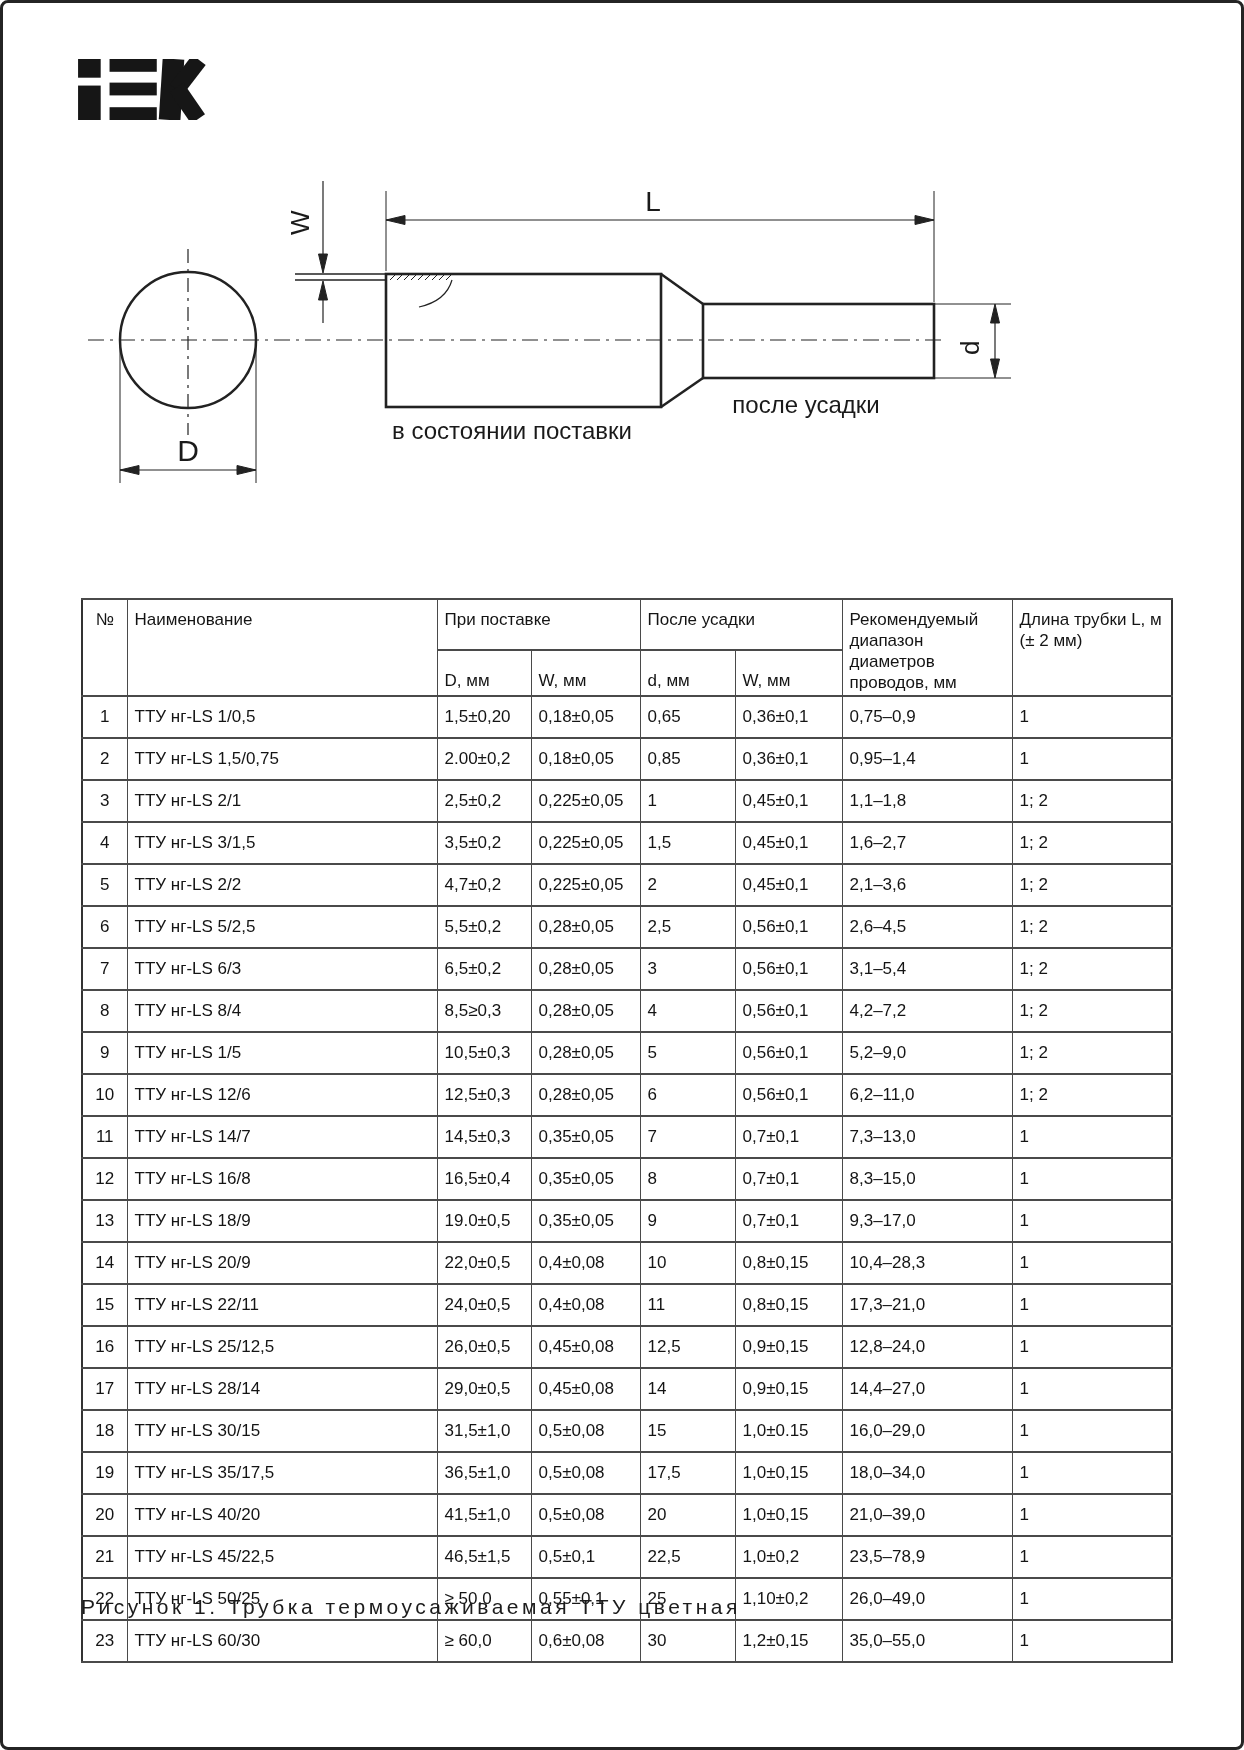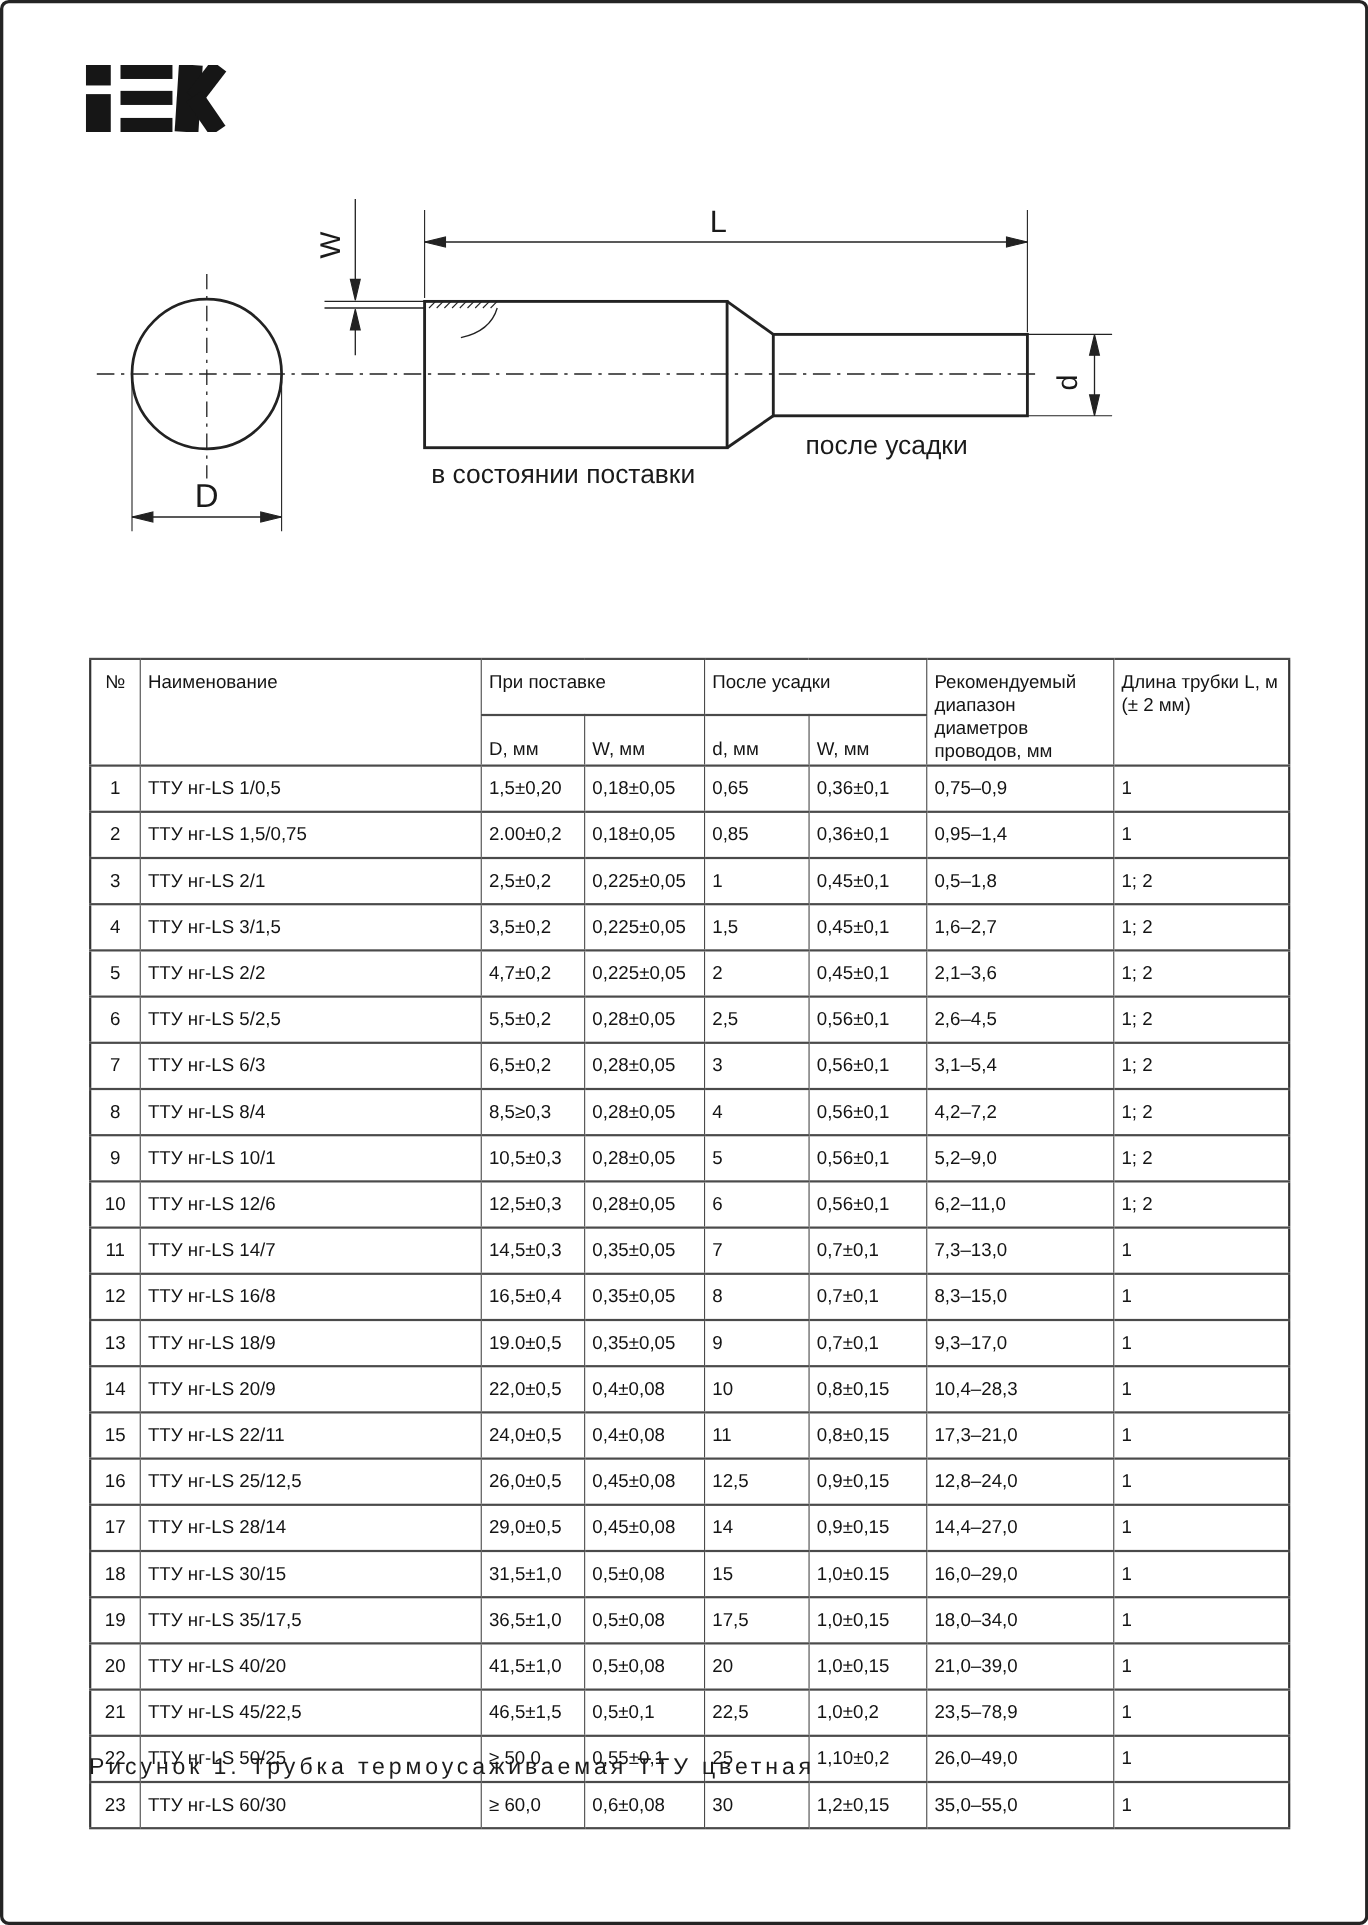--- a/index.html
+++ b/index.html
@@ -183,21 +183,21 @@
       <td>0,95–1,4</td>
       <td>1</td>
     </tr>
         <tr style="height:38px">
       <td class="c-num">3</td>
       <td>ТТУ нг-LS 2/1</td>
       <td>2,5±0,2</td>
       <td>0,225±0,05</td>
       <td>1</td>
       <td>0,45±0,1</td>
-      <td>0,5–1,8</td>
+      <td>1,1–1,8</td>
       <td>1; 2</td>
     </tr>
         <tr style="height:38px">
       <td class="c-num">4</td>
       <td>ТТУ нг-LS 3/1,5</td>
       <td>3,5±0,2</td>
       <td>0,225±0,05</td>
       <td>1,5</td>
       <td>0,45±0,1</td>
       <td>1,6–2,7</td>
@@ -238,21 +238,21 @@
       <td>ТТУ нг-LS 8/4</td>
       <td>8,5≥0,3</td>
       <td>0,28±0,05</td>
       <td>4</td>
       <td>0,56±0,1</td>
       <td>4,2–7,2</td>
       <td>1; 2</td>
     </tr>
         <tr style="height:38px">
       <td class="c-num">9</td>
-      <td>ТТУ нг-LS 10/1</td>
+      <td>ТТУ нг-LS 1/5</td>
       <td>10,5±0,3</td>
       <td>0,28±0,05</td>
       <td>5</td>
       <td>0,56±0,1</td>
       <td>5,2–9,0</td>
       <td>1; 2</td>
     </tr>
         <tr style="height:38px">
       <td class="c-num">10</td>
       <td>ТТУ нг-LS 12/6</td>

